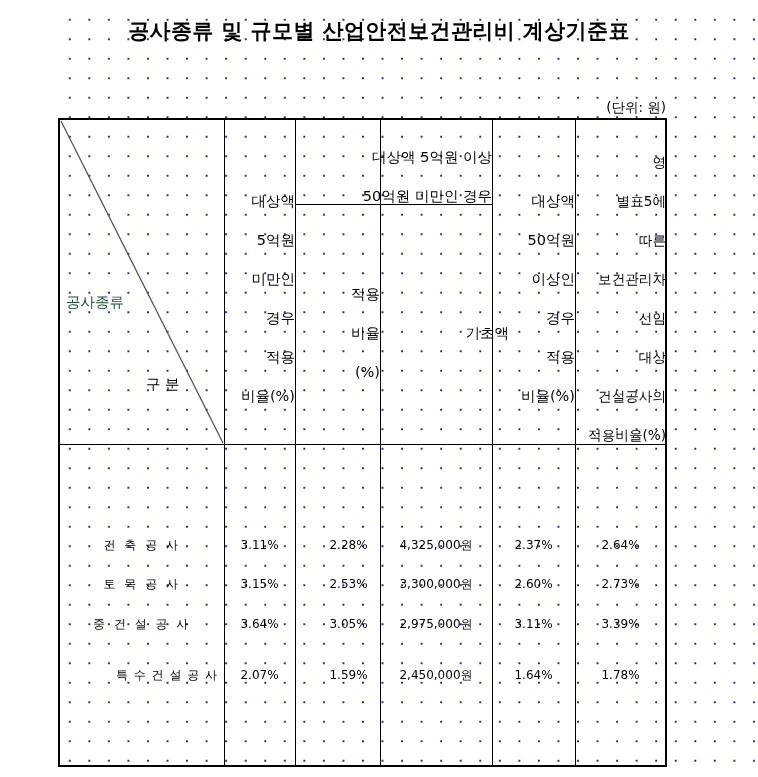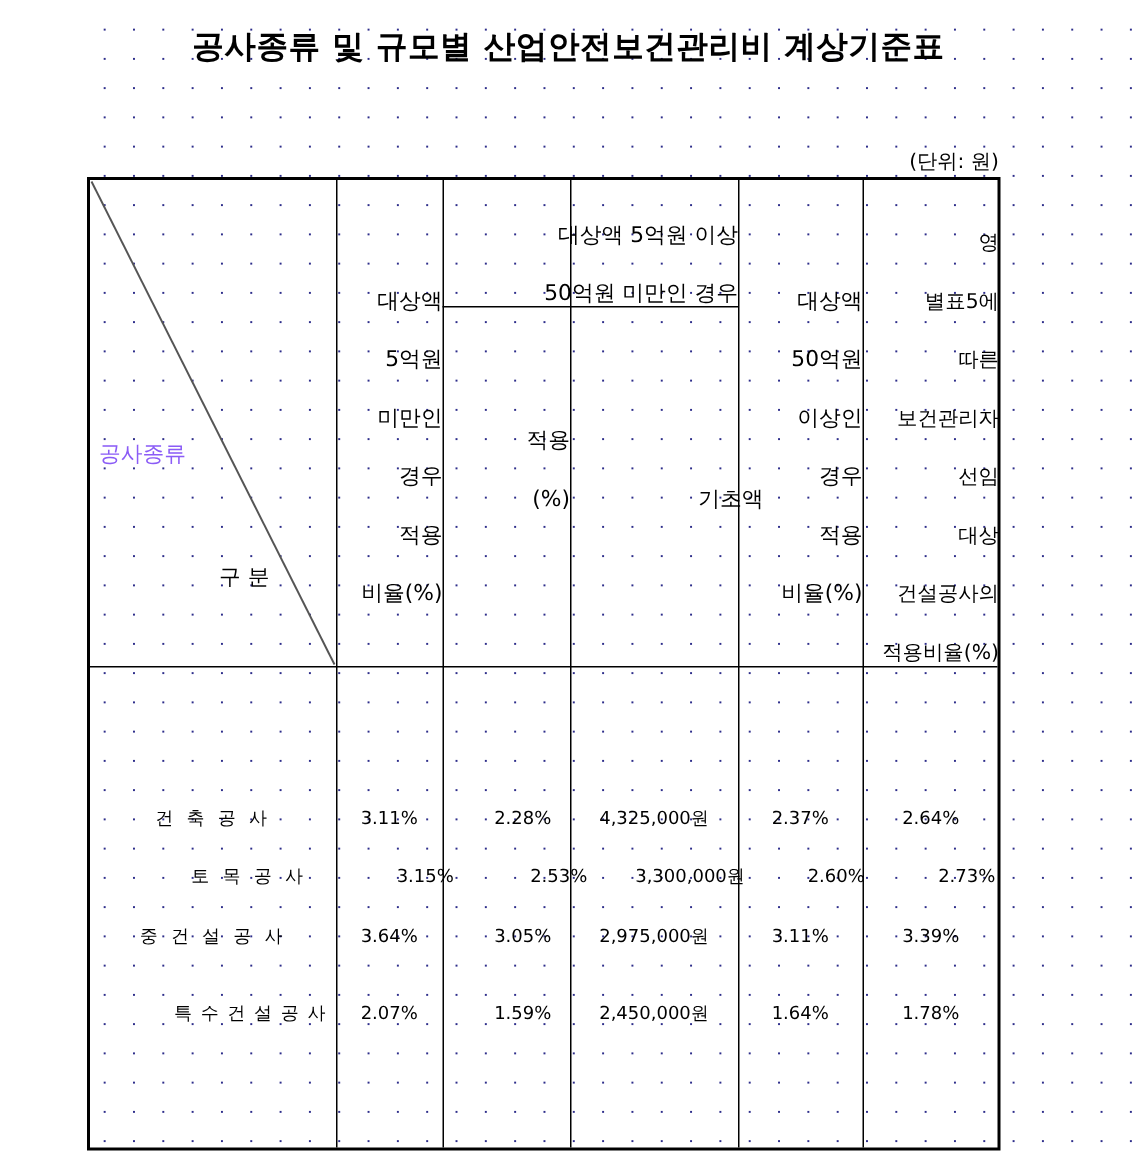--- a/index.html
+++ b/index.html
@@ -118,21 +118,21 @@
     font-size: 14.5px;
     white-space: nowrap;
     color: #000;
   }
   .corner-gongsa {
     position: absolute;
     left: 6px;
     top: 173px;
     font-size: 14.5px;
     white-space: nowrap;
-    color: #8b5cf6;
+    color: #14532d;
   }
 
   
   .hcell {
     position: absolute;
     text-align: right;
     font-size: 14.5px;
     line-height: 39px;
     color: #000000;
     white-space: nowrap;
@@ -209,20 +209,21 @@
       <div>비율(%)</div>
     </div>
 
     <div class="hcell h-merged">
       <div>대상액 5억원 이상</div>
       <div>50억원 미만인 경우</div>
     </div>
 
     <div class="hcell h-col3">
       <div>적용</div>
+      <div>비율</div>
       <div>(%)</div>
     </div>
 
     <div class="hcell h-col4">
       <div>기초액</div>
     </div>
 
     <div class="hcell h-col5">
       <div>대상액</div>
       <div>50억원</div>
@@ -245,21 +246,21 @@
 
     <div class="brow" style="top:410px;">
       <div class="bcell b-c1 kname">건 축 공 사</div>
       <div class="bcell b-c2">3.11%</div>
       <div class="bcell b-c3">2.28%</div>
       <div class="bcell b-c4">4,325,000원</div>
       <div class="bcell b-c5">2.37%</div>
       <div class="bcell b-c6">2.64%</div>
     </div>
 
-    <div class="brow" style="top:449px;margin-left:24px;">
+    <div class="brow" style="top:449px;">
       <div class="bcell b-c1 kname">토 목 공 사</div>
       <div class="bcell b-c2">3.15%</div>
       <div class="bcell b-c3">2.53%</div>
       <div class="bcell b-c4">3,300,000원</div>
       <div class="bcell b-c5">2.60%</div>
       <div class="bcell b-c6">2.73%</div>
     </div>
 
     <div class="brow" style="top:489px;">
       <div class="bcell b-c1 kname">중 건 설 공 사</div>

